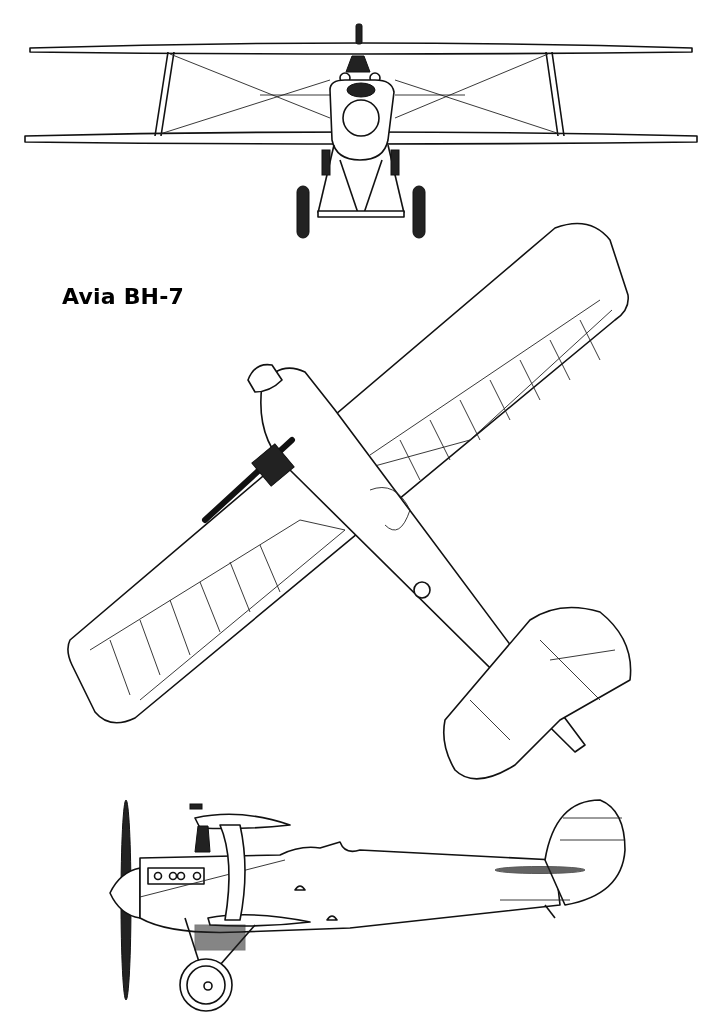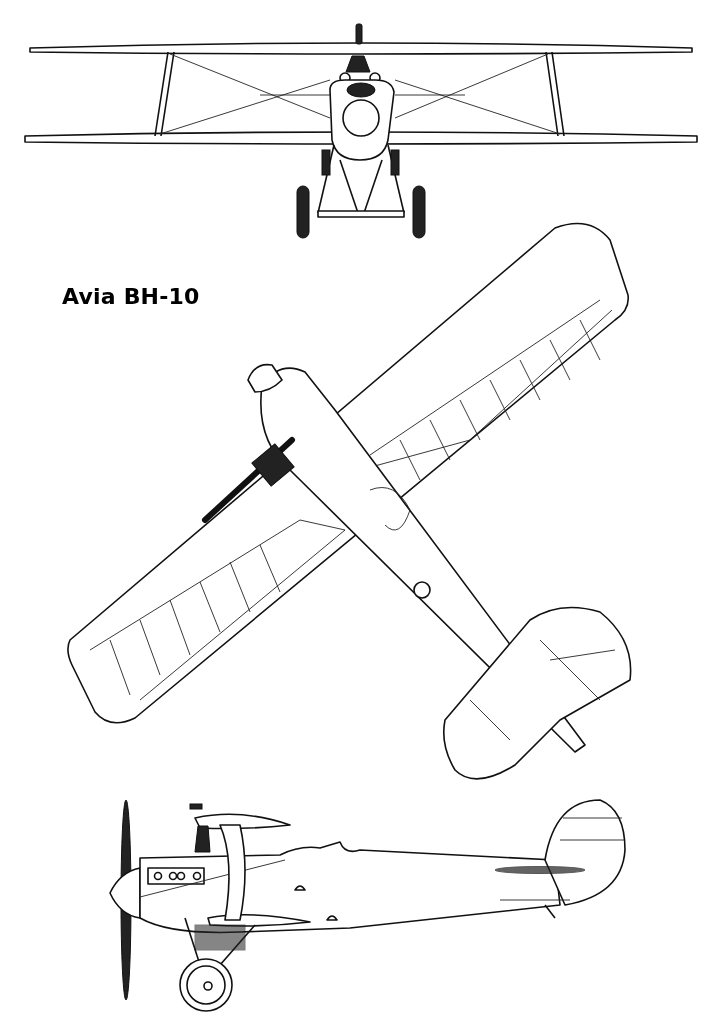--- a/index.html
+++ b/index.html
@@ -7,21 +7,21 @@
   .title{position:absolute;left:62px;top:284px;font-family:"DejaVu Sans",sans-serif;font-weight:bold;font-size:22px;color:#000;letter-spacing:0.2px;}
   svg{position:absolute;left:0;top:0;}
   .ln{fill:none;stroke:#111;stroke-width:1.6;stroke-linejoin:round;}
   .th{fill:none;stroke:#222;stroke-width:0.9;}
   .fw{fill:#fff;stroke:#111;stroke-width:1.6;stroke-linejoin:round;}
   .dk{fill:#222;stroke:#111;stroke-width:1;}
 </style>
 </head>
 <body>
 
-<div class="title">Avia BH-10</div>
+<div class="title">Avia BH-7</div>
 
 <svg width="717" height="1024" viewBox="0 0 717 1024">
 
   <g>
 
     <path class="fw" d="M30 48 Q360 38 692 48 L692 52 Q360 56 30 52 Z"></path>
 
     <path class="fw" d="M25 136 Q360 128 697 136 L697 142 Q360 146 25 142 Z"></path>
 
     <line class="ln" x1="168" y1="52" x2="155" y2="136"></line>

